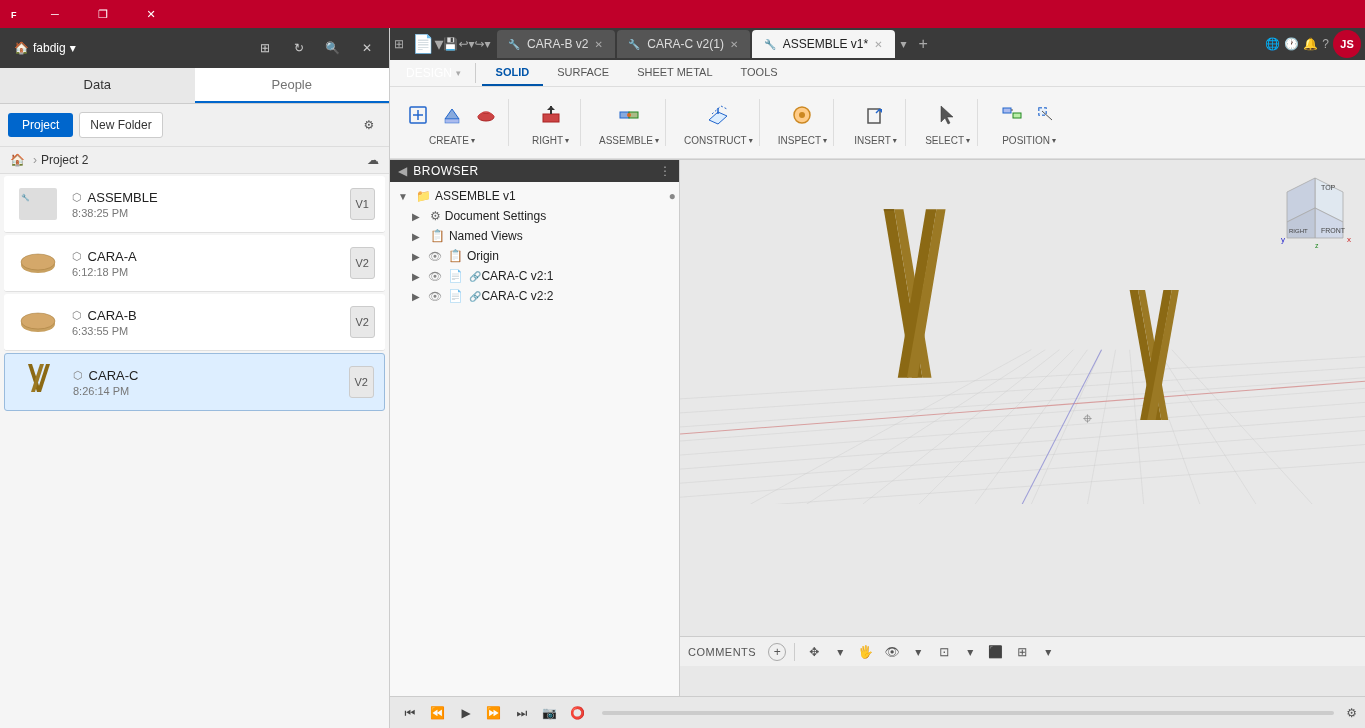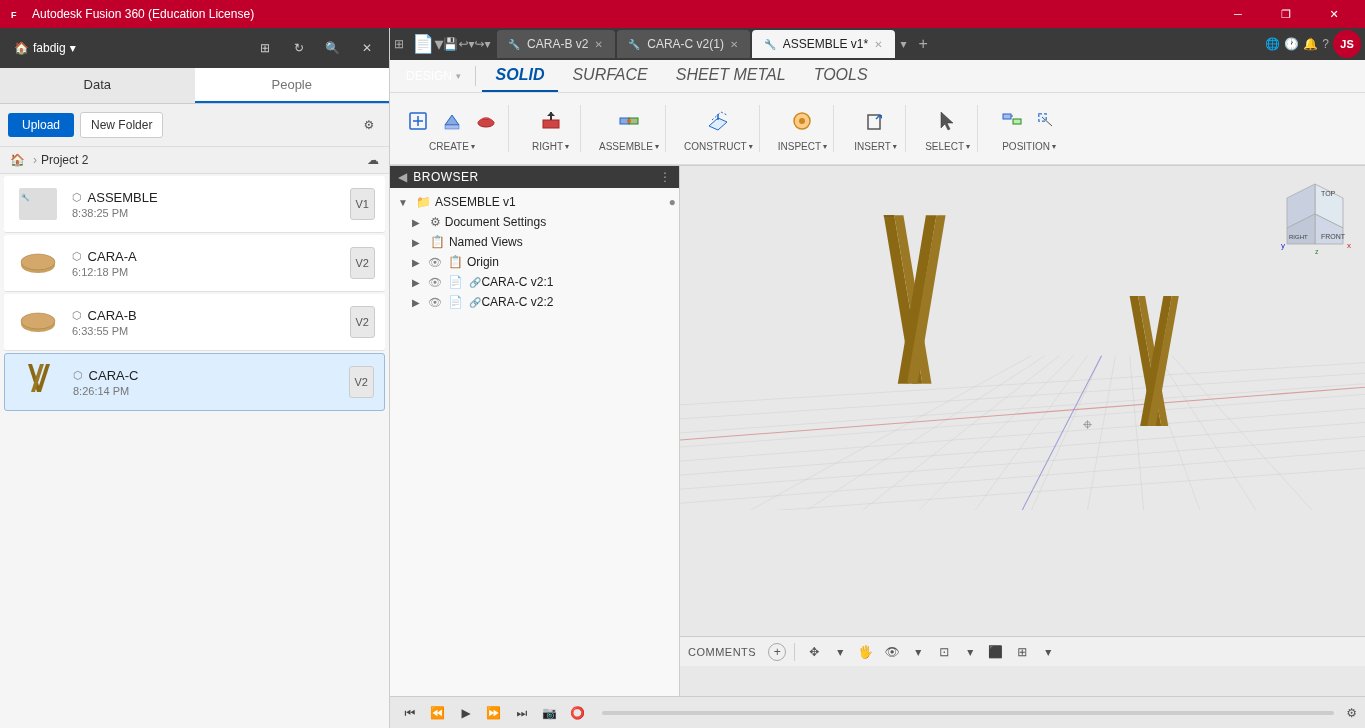--- a/index.html
+++ b/index.html
@@ -128,21 +128,21 @@
     .tool-group-btn {
       display: flex; align-items: center; gap: 4px; color: white; font-size: 12px; cursor: pointer; padding: 3px 8px; border-radius: 3px;
     }
     .tool-group-btn .chevron { font-size: 9px; color: #aaa; }
 
     
     #main-tabs {
       display: flex; align-items: center; background: #f5f5f5; border-bottom: 1px solid #ddd; padding: 0 8px;
     }
     .main-tab {
-      padding: 6px 14px; font-size: 16px; color: #555; cursor: pointer; border-bottom: 2px solid transparent; font-style: italic;
+      padding: 6px 14px; font-size: 11px; color: #555; cursor: pointer; border-bottom: 2px solid transparent;
     }
     .main-tab.active { color: #0055aa; border-bottom: 2px solid #0055aa; font-weight: 600; }
 
     
     #tool-ribbon {
       display: flex; align-items: center; background: #f5f5f5; padding: 4px 6px; gap: 12px; min-height: 72px;
       border-bottom: 1px solid #ddd; overflow-x: auto;
     }
     .ribbon-group {
       display: flex; flex-direction: column; align-items: center; border-right: 1px solid #ddd; padding: 0 6px; min-width: 60px;
@@ -215,21 +215,20 @@
 </head>
 <body>
 
 <div id="titlebar">
   <div class="app-icon">
     <svg viewBox="0 0 16 16" fill="white">
         <rect width="16" height="16" fill="#c0002a"></rect>
         <text x="2" y="12" font-size="9" fill="white" font-weight="bold">F</text>
       </svg>
   </div>
-  <span class="title">Autodesk Fusion 360 (Education License)</span>
   <div class="win-controls">
     <div class="win-btn">─</div>
     <div class="win-btn">❐</div>
     <div class="win-btn close">✕</div>
   </div>
 </div>
 
 <div id="main">
 
   <div id="left-panel">
@@ -246,21 +245,21 @@
       <div class="icon-btn">🔍</div>
       <div class="icon-btn">✕</div>
     </div>
 
     <div id="tab-bar">
       <div class="tab">Data</div>
       <div class="tab active">People</div>
     </div>
 
     <div id="action-bar">
-      <button class="upload-btn">Upload</button>
+      <button class="upload-btn">Project</button>
       <button class="new-folder-btn">New Folder</button>
       <div class="settings-btn">⚙</div>
     </div>
 
     <div id="breadcrumb">
       <span class="home-icon">🏠</span>
       <span class="sep">›</span>
       <span class="project-link">Project 2</span>
       <span class="cloud-btn">☁</span>
     </div>

